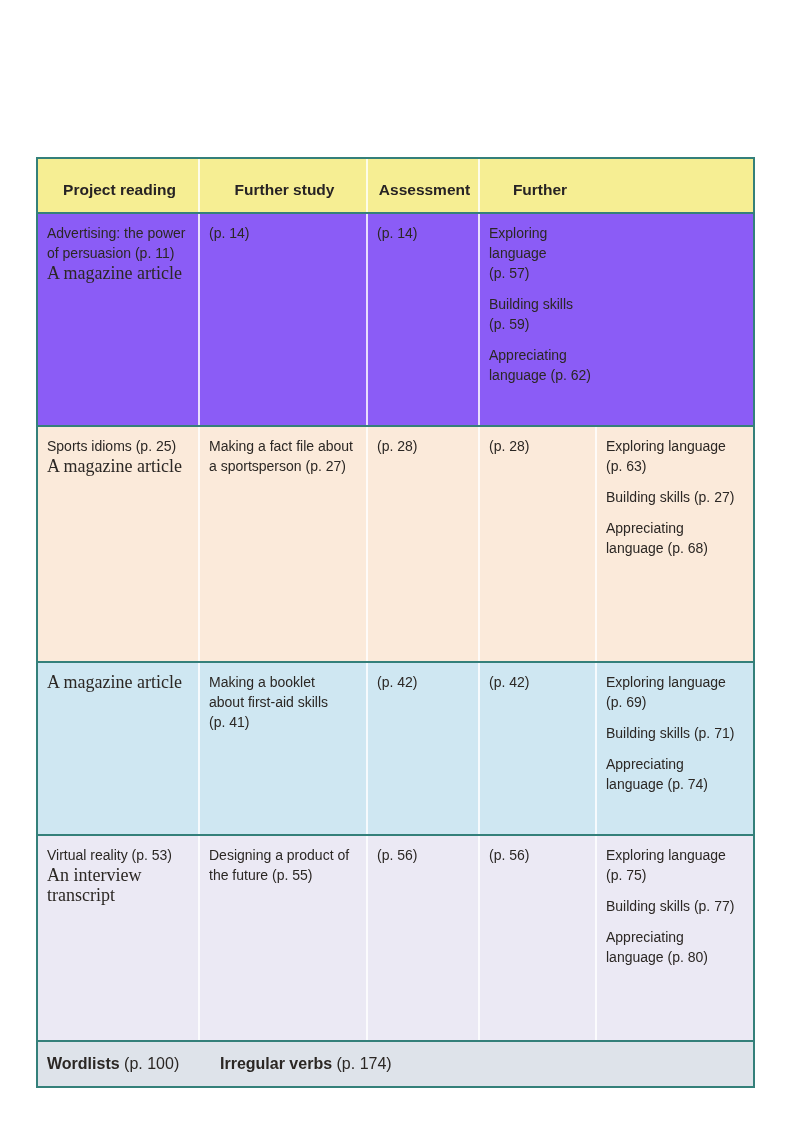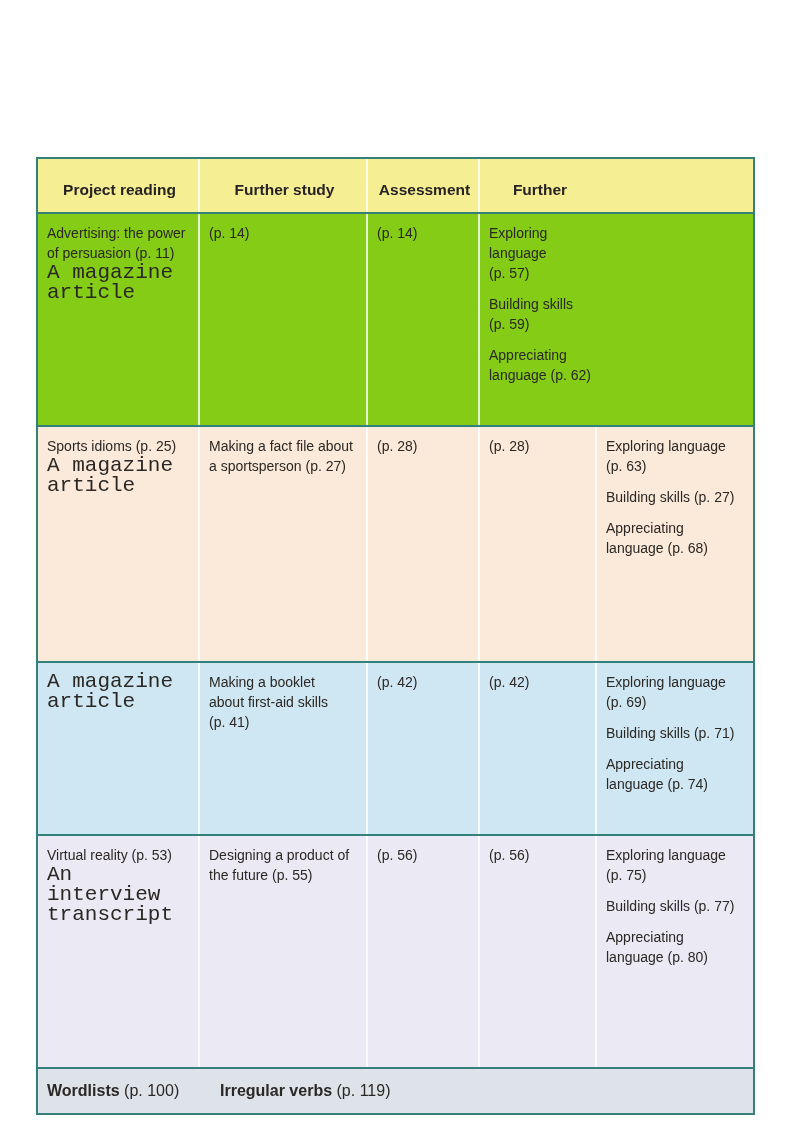--- a/index.html
+++ b/index.html
@@ -46,27 +46,27 @@
     padding: 9px 6px 0 9px;
     font-size: 14px;
     line-height: 20px;
     overflow: hidden;
   }
   .cell:last-child { border-right: none; }
   .body-row { border-top: 2px solid #34807A; }
   .row-1 { height: 213px; }
   .row-2 { height: 236px; }
   .row-3 { height: 173px; }
-  .row-4 { height: 233px; }
+  .row-4 { height: 206px; }
   .pre { white-space: pre-line; }
   .reading-title { margin: 0; }
   .reading-subtitle {
     margin: 0;
-    font-family: Liberation Mono, monospace;
-    font-size: 21px;
+    font-family: Liberation Serif, serif;
+    font-size: 18px;
     line-height: 20px;
   }
   .para { margin: 0 0 11px 0; }
   .tip {
     display: flex;
     margin-top: 11px;
   }
   .tip-label {
     font-weight: bold;
     margin-right: 5px;
@@ -90,21 +90,21 @@
 <div class="page">
   <div class="toc-table">
 
     <div class="grid-row thead" style="background-color: rgb(246, 238, 147);">
       <div class="cell">Project reading</div>
       <div class="cell">Further study</div>
       <div class="cell">Assessment</div>
       <div class="cell">Further</div>
     </div>
 
-    <div class="grid-row body-row row-1" style="background-color: #84cc16;">
+    <div class="grid-row body-row row-1" style="background-color: #8b5cf6;">
       <div class="cell">
         <p class="reading-title pre">Advertising: the power
 of persuasion (p. 11)</p>
         <p class="reading-subtitle pre">A magazine article</p>
       </div>
       <div class="cell">
         <p class="para">(p. 14)</p>
       </div>
       <div class="cell">
         <p class="para">(p. 14)</p>
@@ -191,18 +191,18 @@
       </div>
     </div>
 
     <div class="tfoot" style="background-color: rgb(222, 227, 234);">
       <div class="foot-item-1">
         <span class="foot-label">Wordlists</span>
         <span>(p. 100)</span>
       </div>
       <div>
         <span class="foot-label">Irregular verbs</span>
-        <span>(p. 119)</span>
+        <span>(p. 174)</span>
       </div>
     </div>
 
   </div>
 </div>
 
 </body></html>

